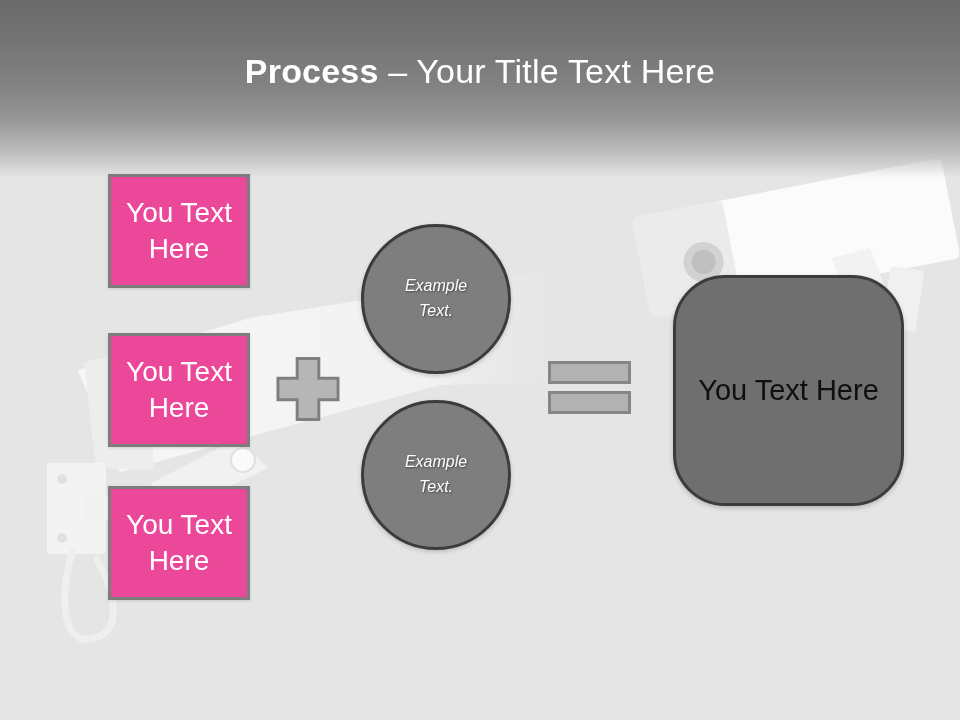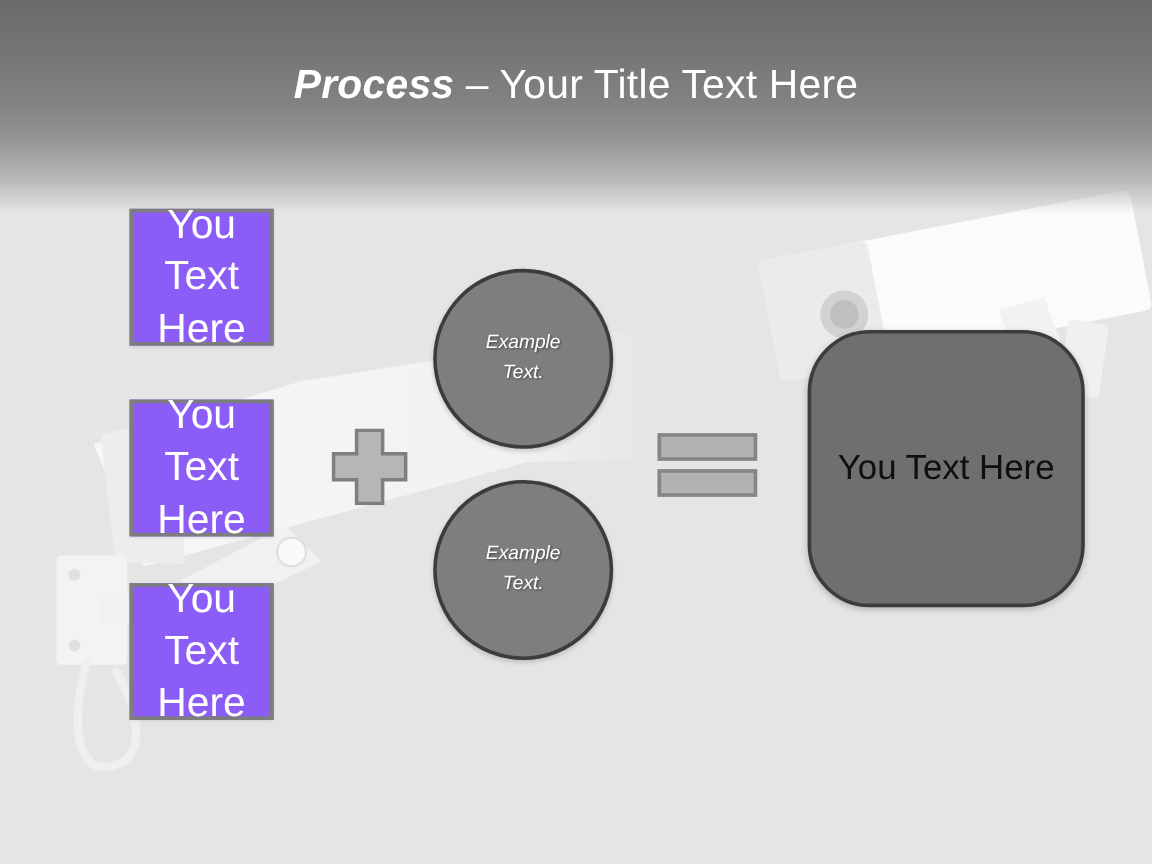--- a/index.html
+++ b/index.html
@@ -20,29 +20,29 @@
       #6b6b6b 0%, #747474 22%, #828282 48%, #959595 66%,
       #b9b9b9 84%, rgba(228,228,228,0) 100%);
   }
 
   
   .title{
     position:absolute;top:52px;left:0;width:100%;z-index:3;margin:0;
     text-align:center;color:#ffffff;font-size:34px;font-weight:400;
     letter-spacing:0.2px;
   }
-  .title .kw{font-weight:700;font-style:italic;}
+  .title .kw{font-weight:700;}
 
   
   .shape{position:absolute;z-index:3;box-sizing:border-box;display:flex;align-items:center;justify-content:center;text-align:center;}
 
   .step-box{
-    width:120px;height:114px;left:108px;
-    background:#8b5cf6;border:3px solid #7d7d7d;
-    color:#ffffff;font-size:34px;line-height:1.28;white-space:pre-line;
+    width:142px;height:114px;left:108px;
+    background:#ec4899;border:3px solid #7d7d7d;
+    color:#ffffff;font-size:28px;line-height:1.28;white-space:pre-line;
     box-shadow:0 1px 3px rgba(0,0,0,0.12);
   }
   .step-1{top:174px;} .step-2{top:333px;} .step-3{top:486px;}
 
   .circle{
     width:150px;height:150px;left:361px;border-radius:50%;
     background:#7e7e7e;border:3px solid #3c3c3c;
     color:#ffffff;font-size:16px;font-weight:400;font-style:italic;
     line-height:1.55;white-space:pre-line;
     text-shadow:1px 1px 2px rgba(0,0,0,0.45);

